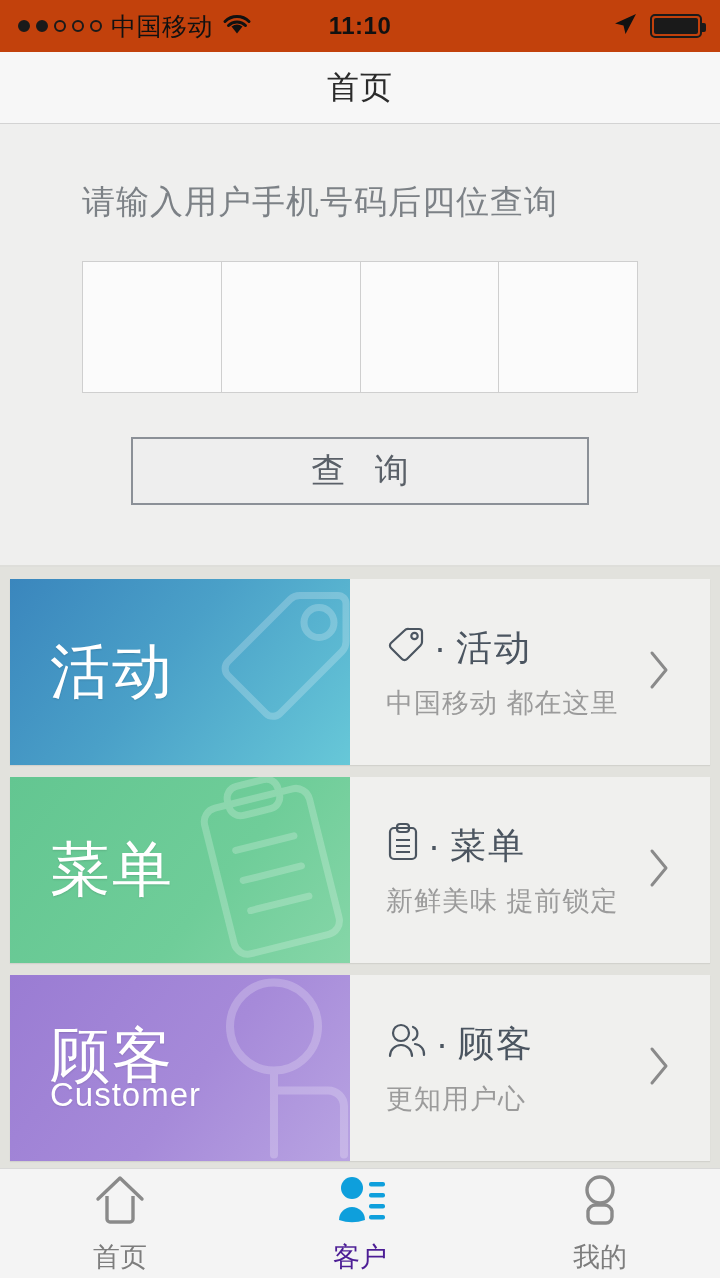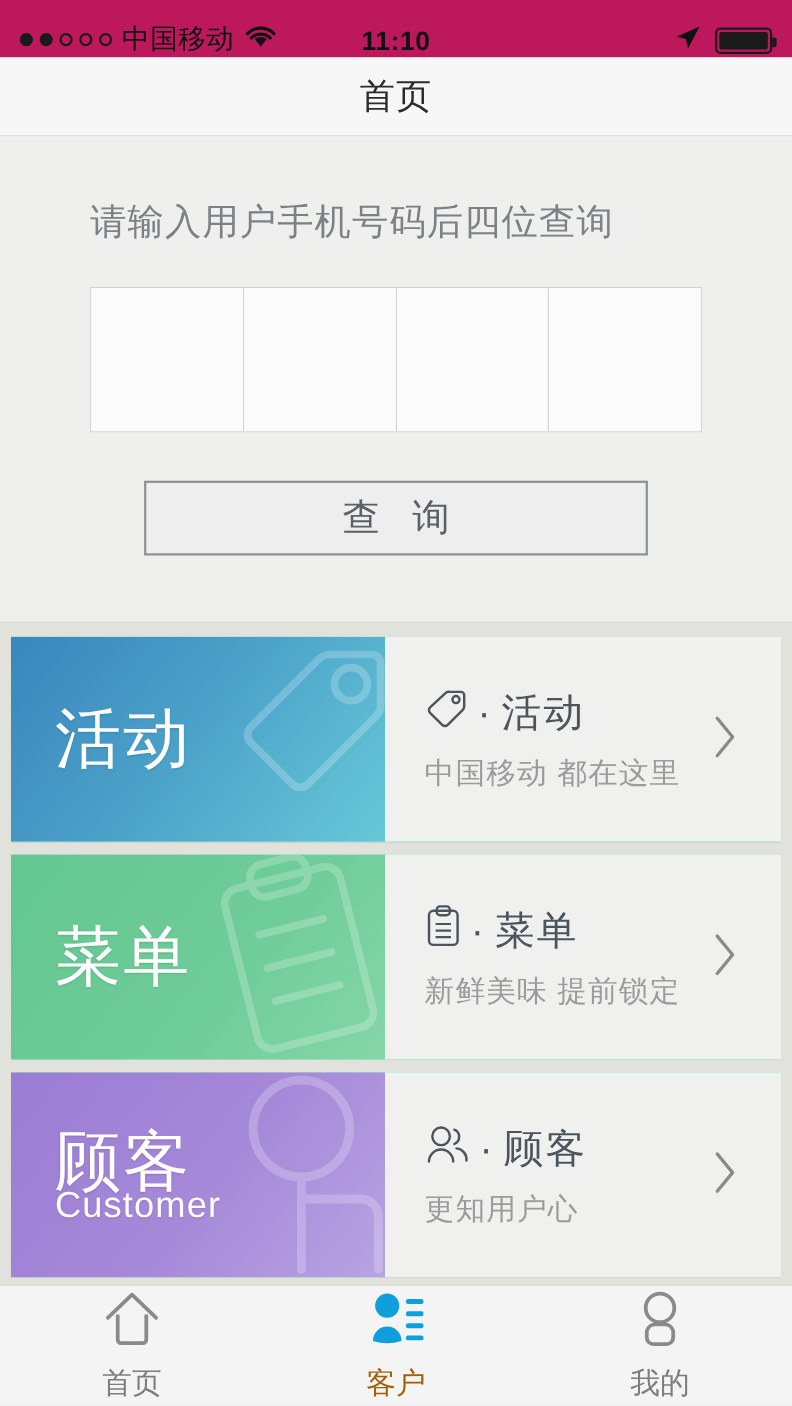--- a/index.html
+++ b/index.html
@@ -7,22 +7,22 @@
     width: 720px; height: 1278px;
     background: #efeff0;
     font-family: "Liberation Sans", "DejaVu Sans", sans-serif;
     overflow: hidden;
   }
   .phone { position: relative; width: 720px; height: 1278px; background: #efeff0; }
 
   
   .statusbar {
     height: 52px; width: 100%;
-    background: #be185d;
-    display: flex; align-items: flex-end;
+    background: #c2410c;
+    display: flex; align-items: center;
     padding: 0 18px;
     position: relative;
   }
   .sb-left { display: flex; align-items: center; gap: 9px; }
   .dots { display: flex; align-items: center; gap: 6px; }
   .dot { width: 12px; height: 12px; border-radius: 50%; border: 2px solid #1a1a1a; }
   .dot.filled { background: #1a1a1a; }
   .carrier { font-size: 25px; color: #111; letter-spacing: .5px; }
   .wifi { display: inline-block; }
   .sb-time {
@@ -133,21 +133,21 @@
     position: absolute; left: 0; bottom: 0; width: 100%;
     height: 110px; background: #f4f4f4;
     border-top: 1px solid #d8d8d8;
     display: flex;
   }
   .tab {
     flex: 1; display: flex; flex-direction: column;
     align-items: center; justify-content: center; gap: 6px;
   }
   .tab-label { font-size: 27px; color: #7d7d7d; }
-  .tab.active .tab-label { color: #a16207; }
+  .tab.active .tab-label { color: #4c1d95; }
 </style>
 </head>
 <body>
 
 <div class="phone">
 
   <div class="statusbar">
     <div class="sb-left">
       <span class="dots">
         <span class="dot filled"></span>

